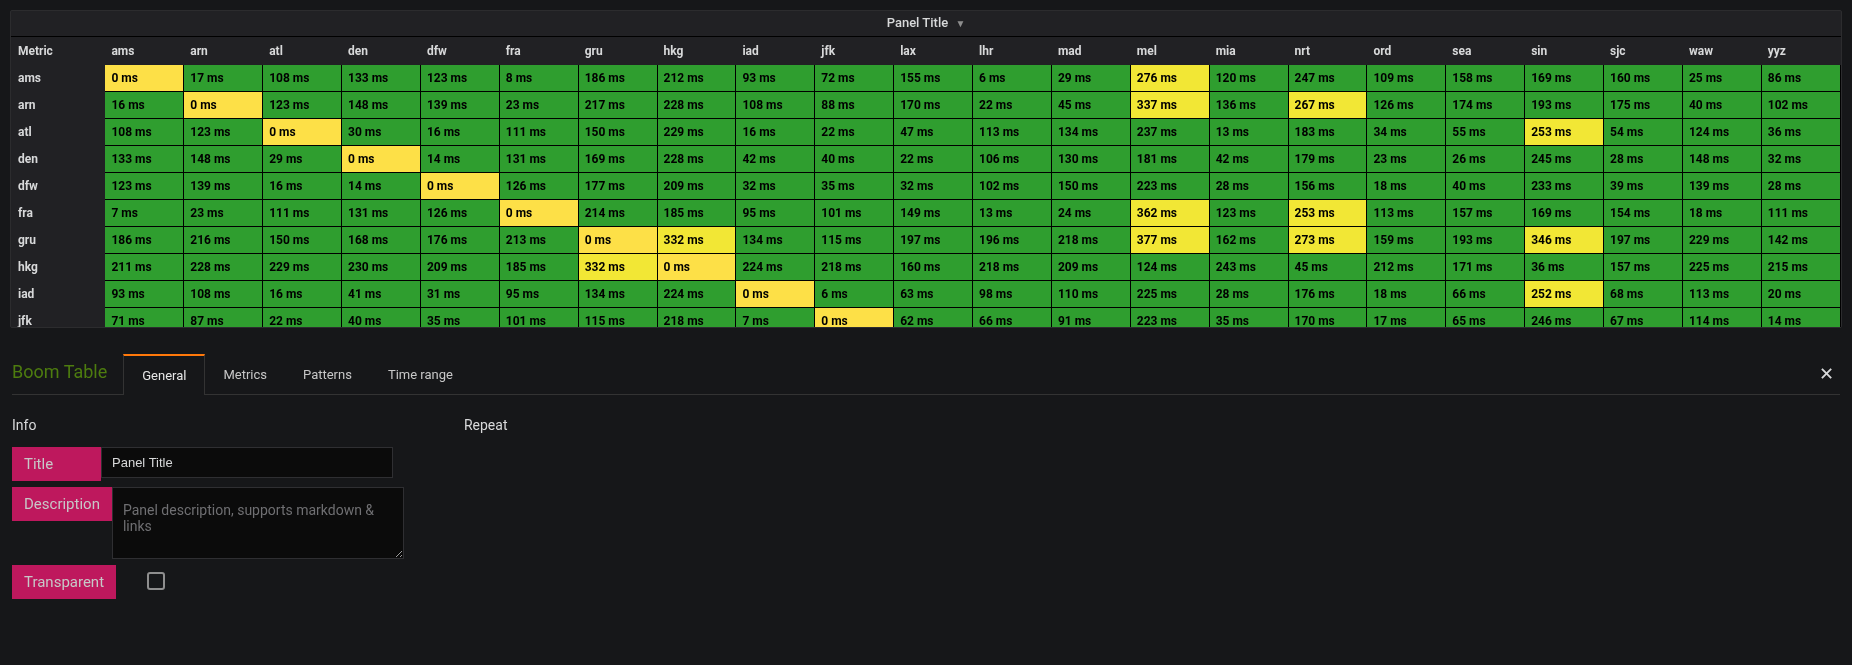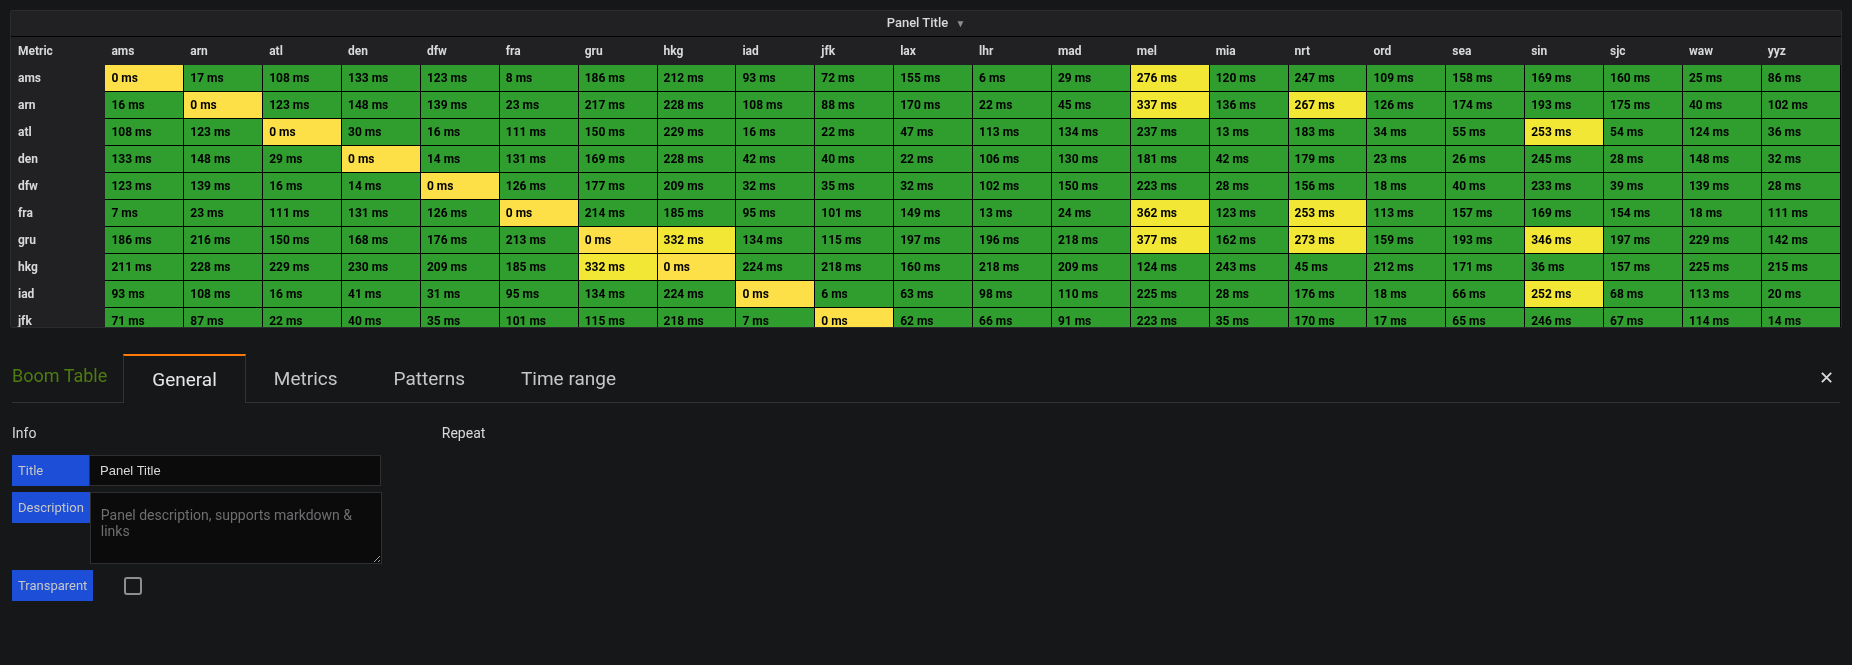--- a/index.html
+++ b/index.html
@@ -95,22 +95,22 @@
     font-size: 18px;
     font-weight: 400;
     color: #4d7c0f;
     padding: 6px 16px 10px 0;
   }
   .tabs {
     display: flex;
     align-items: stretch;
   }
   .tab {
-    padding: 12px 28px;
-    font-size: 19px;
+    padding: 12px 18px;
+    font-size: 13px;
     color: #c7c7c7;
     cursor: pointer;
     border-top: 2px solid transparent;
   }
   .tab.active {
     background: #161719;
     border-top: 2px solid #ff780a;
     border-left: 1px solid #333;
     border-right: 1px solid #333;
     color: #e6e6e6;
@@ -136,24 +136,24 @@
     font-weight: 400;
     color: #d8d9da;
   }
 
   .form-row {
     display: flex;
     align-items: flex-start;
     margin-bottom: 6px;
   }
   .form-label {
-    background: #1d4ed8;
+    background: #be185d;
     color: #c7c7c7;
-    font-size: 13px;
-    padding: 8px 6px;
+    font-size: 15px;
+    padding: 8px 12px;
     min-width: 65px;
     display: flex;
     align-items: center;
   }
   .form-label.wide { min-width: 95px; }
   .text-input {
     background: #0b0b0b;
     border: 1px solid #2f2f32;
     color: #d8d9da;
     font-size: 13px;

